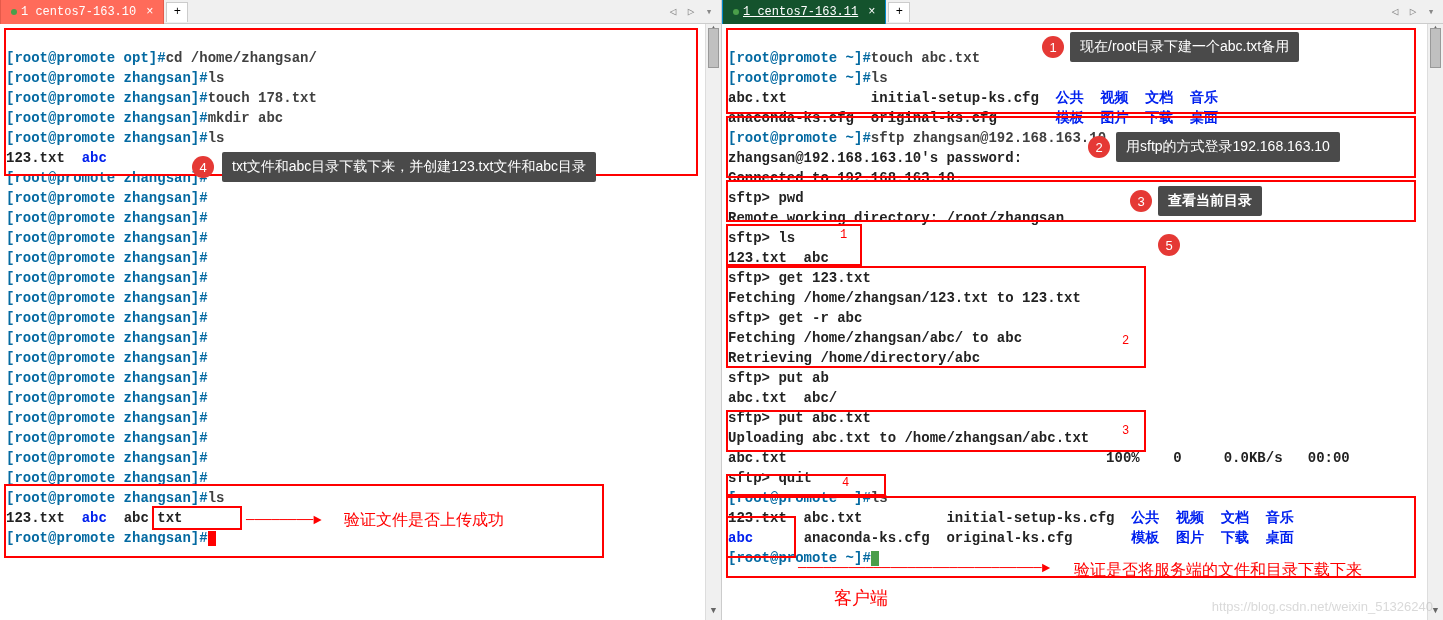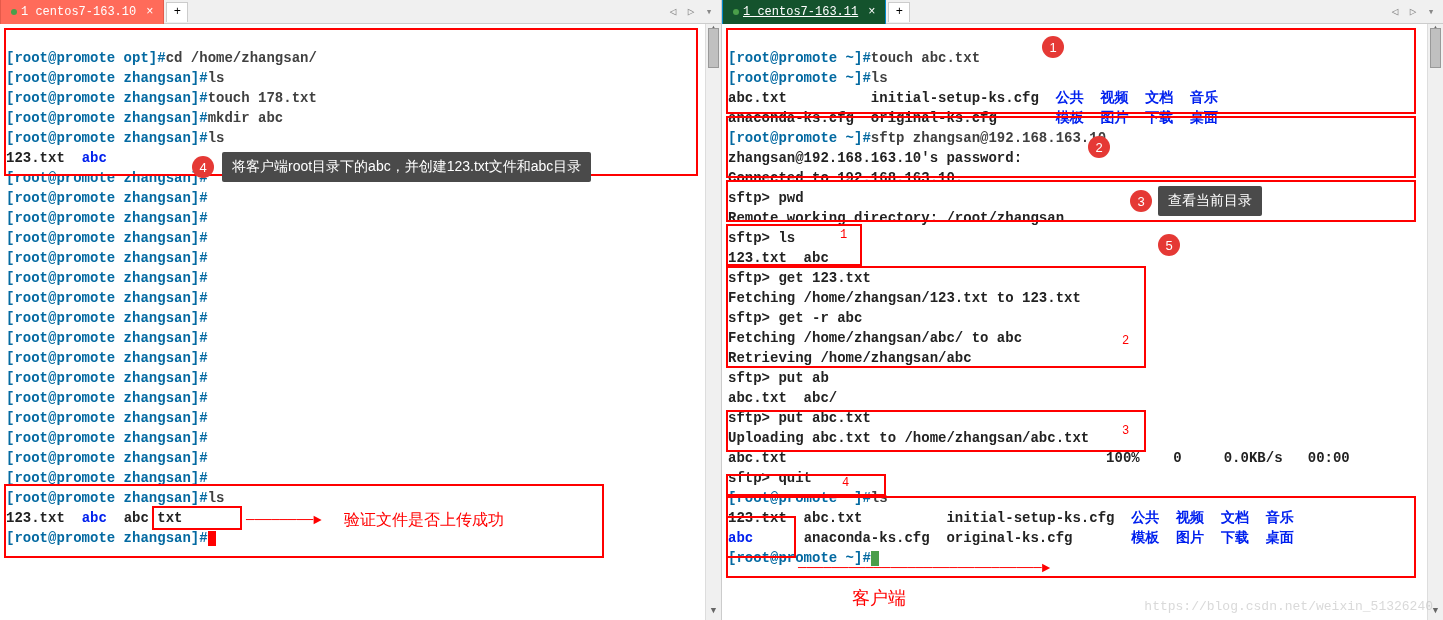--- a/index.html
+++ b/index.html
@@ -147,21 +147,21 @@
   color: #f00;
   font-size: 18px;
   font-family: "Microsoft YaHei", sans-serif;
 }
 .watermark {
   position: absolute;
   right: 10px;
   bottom: 6px;
   color: rgba(180,180,180,0.5);
   font-size: 13px;
-  font-family: Liberation Mono, monospace;
+  font-family: Liberation Sans, sans-serif;
 }
 </style>
 </head>
 <body>
 
 <div class="panes">
 
   <div class="pane">
     <div class="tabbar">
       <div class="tab active-red">
@@ -206,21 +206,21 @@
     </div>
 
     <div class="scrollbar">
       <div class="arrow up">▲</div>
       <div class="thumb"></div>
       <div class="arrow down">▼</div>
     </div>
 
     <div class="redbox" style="left:4px; top:28px; width:694px; height:148px;"></div>
     <div class="numbadge" style="left:192px; top:156px;">4</div>
-    <div class="callout" style="left:222px; top:152px;">将客户端root目录下的abc，并创建123.txt文件和abc目录</div>
+    <div class="callout" style="left:222px; top:152px;">txt文件和abc目录下载下来，并创建123.txt文件和abc目录</div>
 
     <div class="redbox" style="left:4px; top:484px; width:600px; height:74px;"></div>
     <div class="redbox" style="left:152px; top:506px; width:90px; height:24px;"></div>
     <div class="redarrow" style="left:246px; top:512px;">────────►</div>
     <div class="redtext" style="left:344px; top:510px;">验证文件是否上传成功</div>
     <div class="footer-label" style="left:280px; top:582px;margin-top:44px;">服务端</div>
   </div>
 
   <div class="pane">
     <div class="tabbar">
@@ -246,62 +246,65 @@
 <span class="plain">zhangsan@192.168.163.10's password: </span>
 <span class="plain">Connected to 192.168.163.10.</span>
 <span class="plain">sftp&gt; pwd</span>
 <span class="plain">Remote working directory: /root/zhangsan</span>
 <span class="plain">sftp&gt; ls</span>
 <span class="plain">123.txt  abc   </span>
 <span class="plain">sftp&gt; get 123.txt</span>
 <span class="plain">Fetching /home/zhangsan/123.txt to 123.txt</span>
 <span class="plain">sftp&gt; get -r abc</span>
 <span class="plain">Fetching /home/zhangsan/abc/ to abc</span>
-<span class="plain">Retrieving /home/zhangsan/abc</span>
+<span class="plain">Retrieving /home/directory/abc</span>
 <span class="plain">sftp&gt; put ab</span>
 <span class="plain">abc.txt  abc/  </span>
 <span class="plain">sftp&gt; put abc.txt</span>
 <span class="plain">Uploading abc.txt to /home/zhangsan/abc.txt</span>
 <span class="plain">abc.txt</span>                                      <span class="plain">100%</span>    <span class="plain">0</span>     <span class="plain">0.0KB/s</span>   <span class="plain">00:00</span>
 <span class="plain">sftp&gt; quit</span>
 <span class="pr">[root@promote ~]#</span><span class="cmd">ls</span>
 <span class="plain">123.txt</span><span class="plain">  abc.txt          initial-setup-ks.cfg  </span><span class="blue">公共  视频  文档  音乐</span>
 <span class="blue">abc</span><span class="plain">      anaconda-ks.cfg  original-ks.cfg       </span><span class="blue">模板  图片  下载  桌面</span>
 <span class="pr">[root@promote ~]#</span><span class="cursor-green"></span>
     </div>
 
     <div class="scrollbar">
       <div class="arrow up">▲</div>
       <div class="thumb"></div>
       <div class="arrow down">▼</div>
     </div>
 
     <div class="redbox" style="left:4px; top:28px; width:690px; height:86px;"></div>
     <div class="numbadge" style="left:320px; top:36px;">1</div>
+    <div class="callout" style="left:348px; top:32px;">现在/root目录下建一个abc.txt备用</div>
 
     <div class="redbox" style="left:4px; top:116px; width:690px; height:62px;"></div>
     <div class="numbadge" style="left:366px; top:136px;">2</div>
+    <div class="callout" style="left:394px; top:132px;">用sftp的方式登录192.168.163.10</div>
 
     <div class="redbox" style="left:4px; top:180px; width:690px; height:42px;"></div>
     <div class="numbadge" style="left:408px; top:190px;">3</div>
-    <div class="callout" style="left:436px; top:186px;">查看当前目录</div>
+    <div class="callout" style="left:436px; top:186px;font-weight:bold;">查看当前目录</div>
 
     <div class="redbox" style="left:4px; top:224px; width:136px; height:42px;"></div>
     <div class="tinyred" style="left:118px; top:228px;">1</div>
 
     <div class="redbox" style="left:4px; top:266px; width:420px; height:102px;"></div>
     <div class="tinyred" style="left:400px; top:334px;">2</div>
 
     <div class="redbox" style="left:4px; top:410px; width:420px; height:42px;"></div>
     <div class="tinyred" style="left:400px; top:424px;">3</div>
 
     <div class="redbox" style="left:4px; top:474px; width:160px; height:22px;"></div>
     <div class="tinyred" style="left:120px; top:476px;">4</div>
 
     <div class="numbadge" style="left:436px; top:234px;">5</div>
 
     <div class="redbox" style="left:4px; top:496px; width:690px; height:82px;"></div>
     <div class="redbox" style="left:4px; top:516px; width:70px; height:42px;"></div>
     <div class="redarrow" style="left:76px; top:560px;">─────────────────────────────►</div>
-    <div class="footer-label" style="left:130px; top:586px;">客户端</div>
+    <div class="redtext" style="left:352px; top:560px;">验证是否将服务端的文件和目录下载下来</div>
+    <div class="footer-label" style="left:112px; top:586px;">客户端</div>
     <div class="watermark">https://blog.csdn.net/weixin_51326240</div>
   </div>
 </div>
 
 </body></html>

